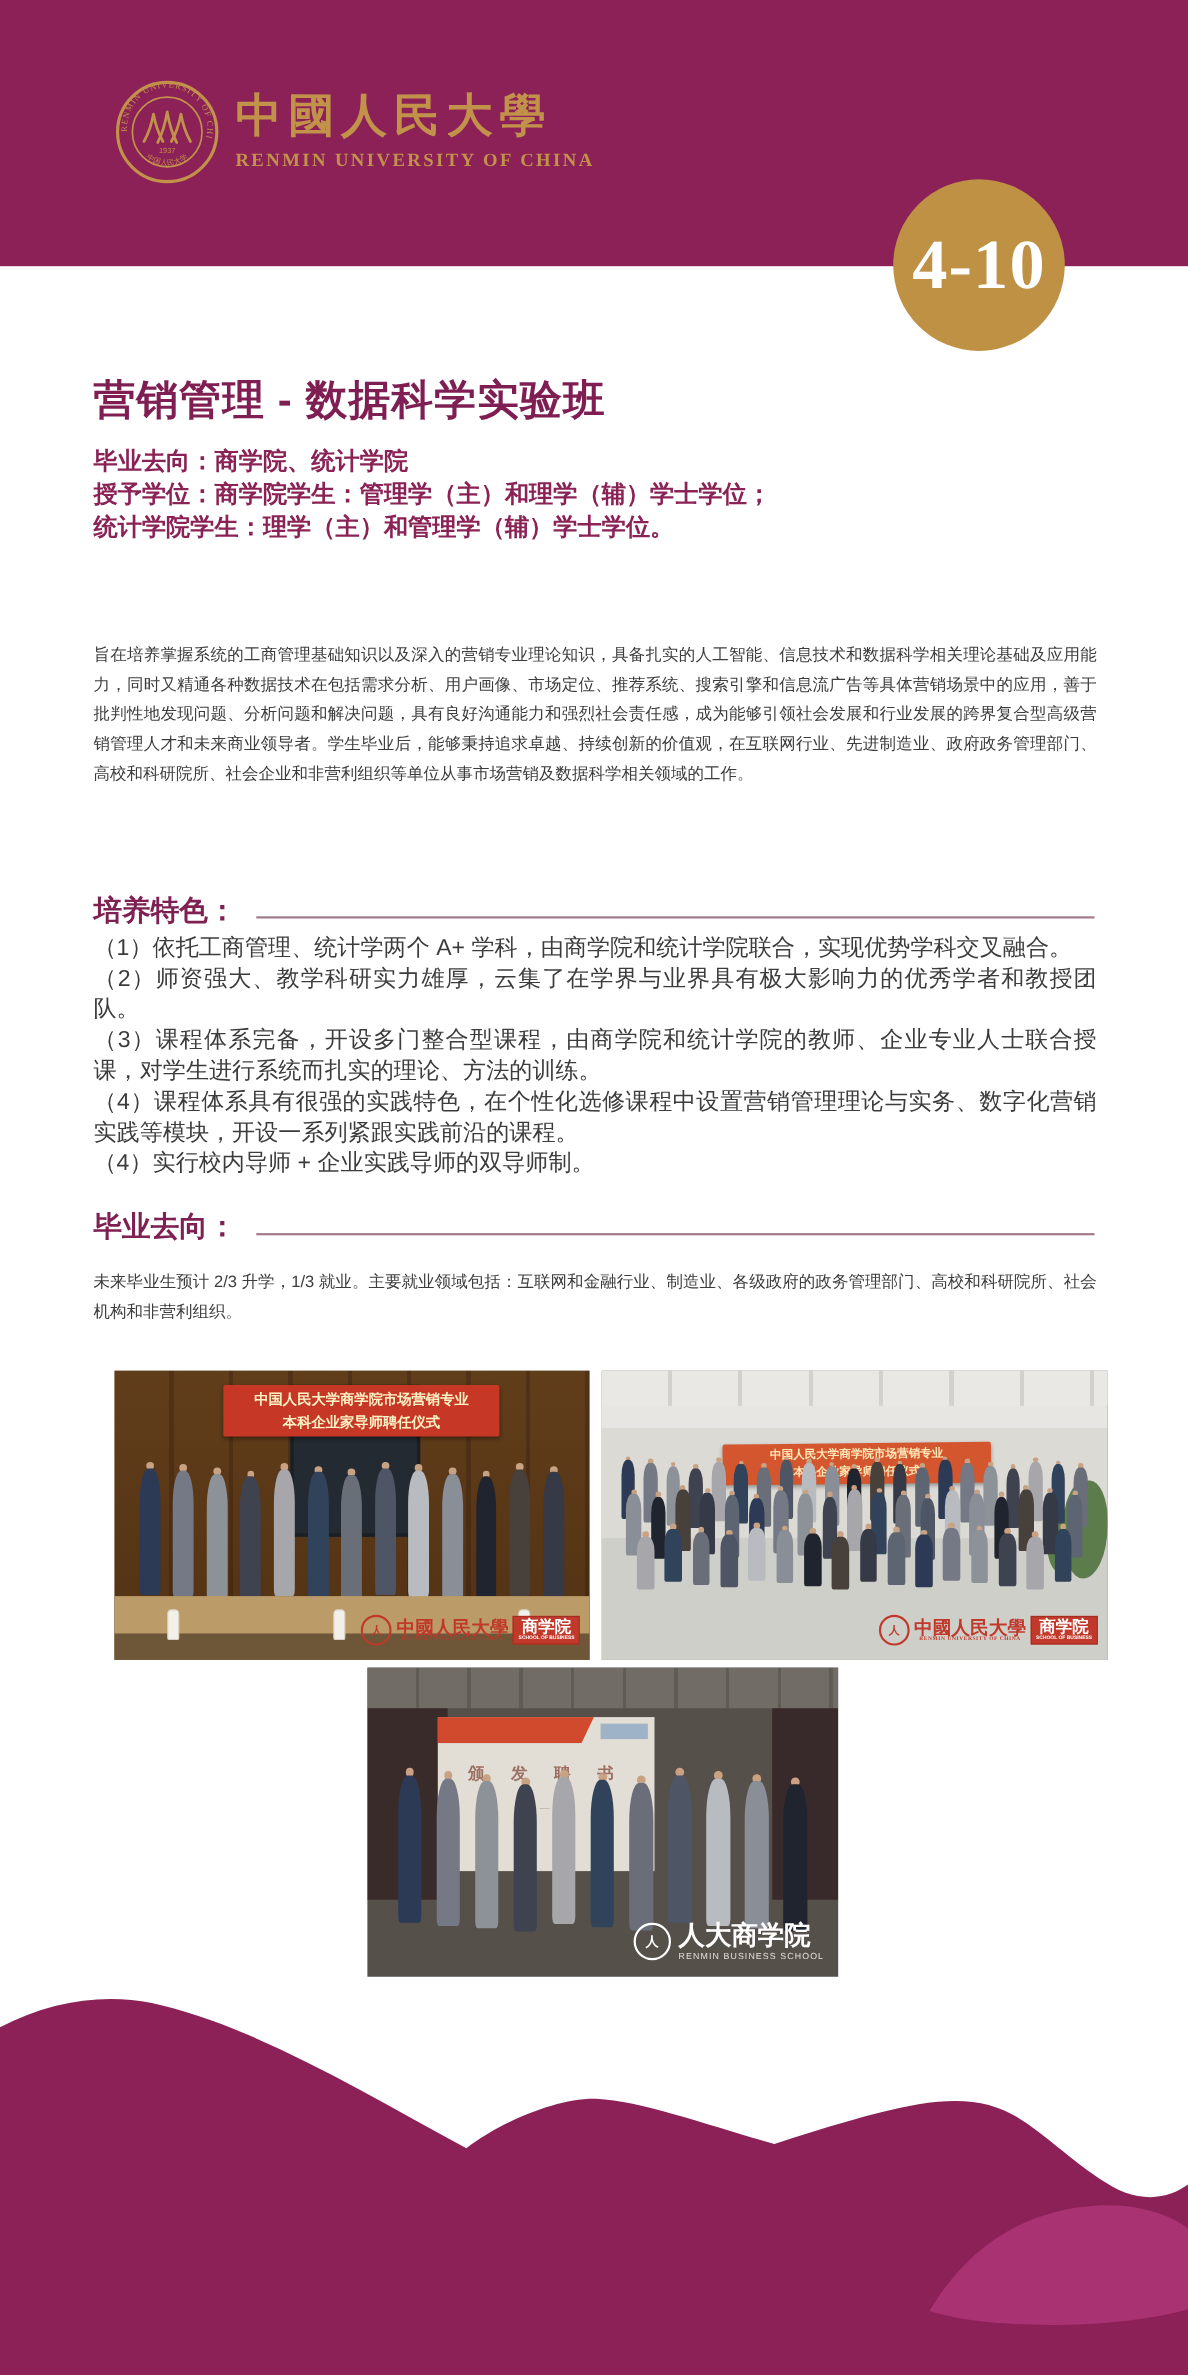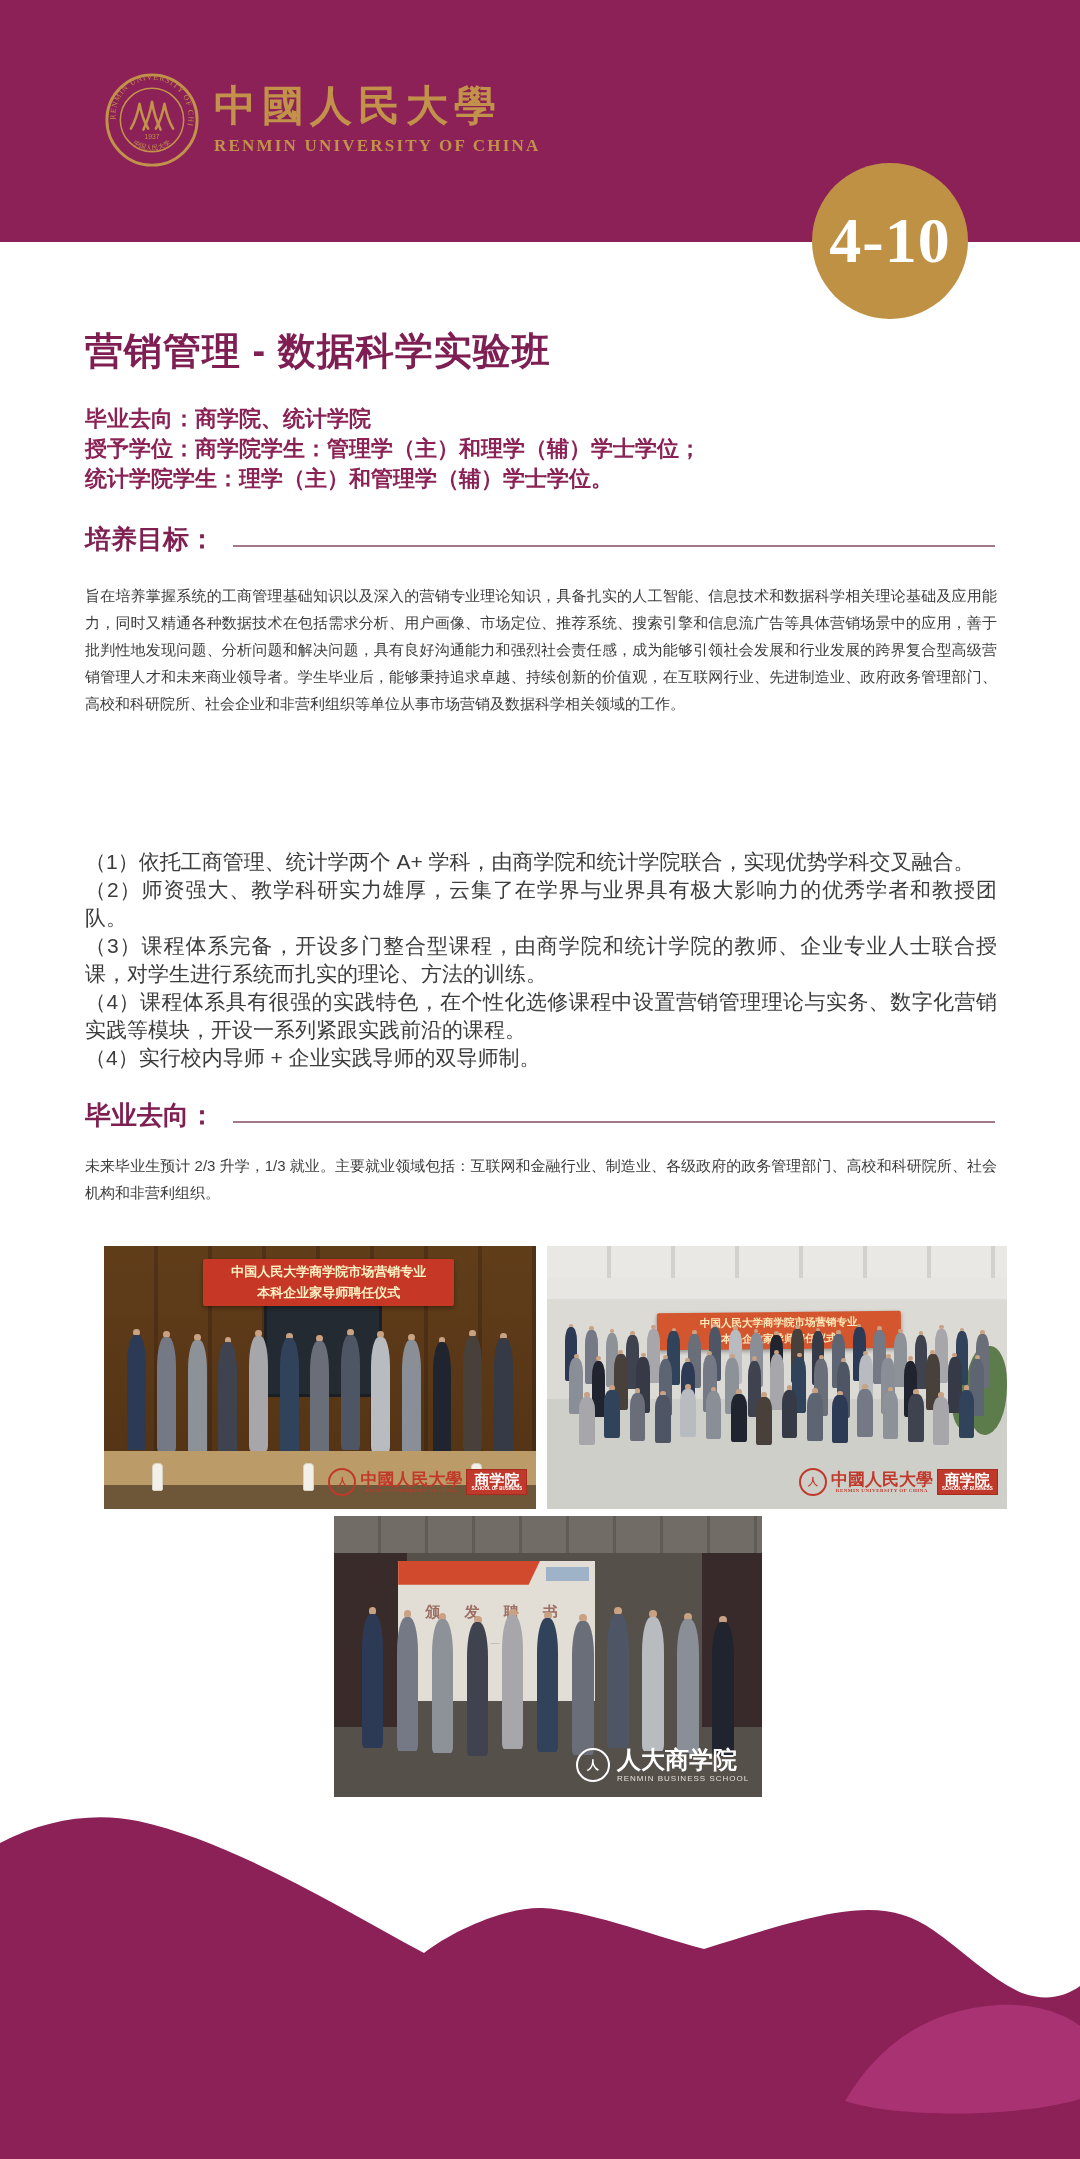--- a/index.html
+++ b/index.html
@@ -16,21 +16,21 @@
   .logo-en{margin-top:9px;font-size:17px;font-weight:bold;letter-spacing:2.2px;
            font-family:"Liberation Serif",serif;}
 
   
   .badge{position:absolute;left:812px;top:163px;width:156px;height:156px;border-radius:50%;
          background:#BF9145;display:flex;align-items:center;justify-content:center;}
   .badge span{color:#ffffff;font-size:64px;font-weight:bold;font-family:"Liberation Serif",serif;
          letter-spacing:1px;}
 
   
-  .title{position:absolute;left:85px;top:326px;margin:0;font-size:38px;font-weight:bold;
+  .title{position:absolute;left:85px;top:338px;margin:0;font-size:38px;font-weight:bold;
          color:#7E1E52;letter-spacing:1px;}
   .info{position:absolute;left:85px;top:402px;width:910px;font-size:22px;font-weight:bold;
         color:#8A2256;line-height:30px;margin:0;}
 
   .sect-head{position:absolute;left:85px;width:910px;display:flex;align-items:center;}
   .sect-head .hd{font-size:26px;font-weight:bold;color:#7E2052;white-space:nowrap;}
   .sect-head .rule{flex:1;height:2px;background:#A2798C;margin-left:18px;transform:translateY(6px);}
 
   .body-par{position:absolute;left:85px;width:912px;margin:0;font-size:15px;color:#3C3C3C;
             line-height:27px;text-align:justify;}
@@ -143,26 +143,26 @@
 
   <div class="badge">
     <span>4-10</span>
   </div>
 
   <h1 class="title">营销管理 - 数据科学实验班</h1>
   <p class="info" style="top:404px">毕业去向：商学院、统计学院</p>
   <p class="info" style="top:464px">统计学院学生：理学（主）和管理学（辅）学士学位。</p>
   <p class="info" style="top:434px">授予学位：商学院学生：管理学（主）和理学（辅）学士学位；</p>
 
-  <div class="sect-head" style="top:522px">
-    <span class="hd">培养目标：</span>
+  <p class="body-par" style="top:582px">旨在培养掌握系统的工商管理基础知识以及深入的营销专业理论知识，具备扎实的人工智能、信息技术和数据科学相关理论基础及应用能力，同时又精通各种数据技术在包括需求分析、用户画像、市场定位、推荐系统、搜索引擎和信息流广告等具体营销场景中的应用，善于批判性地发现问题、分析问题和解决问题，具有良好沟通能力和强烈社会责任感，成为能够引领社会发展和行业发展的跨界复合型高级营销管理人才和未来商业领导者。学生毕业后，能够秉持追求卓越、持续创新的价值观，在互联网行业、先进制造业、政府政务管理部门、高校和科研院所、社会企业和非营利组织等单位从事市场营销及数据科学相关领域的工作。</p>
+
+  <div class="sect-head" style="top:810px">
+    <span class="hd">培养特色：</span>
     <span class="rule"></span>
   </div>
-  <p class="body-par" style="top:582px">旨在培养掌握系统的工商管理基础知识以及深入的营销专业理论知识，具备扎实的人工智能、信息技术和数据科学相关理论基础及应用能力，同时又精通各种数据技术在包括需求分析、用户画像、市场定位、推荐系统、搜索引擎和信息流广告等具体营销场景中的应用，善于批判性地发现问题、分析问题和解决问题，具有良好沟通能力和强烈社会责任感，成为能够引领社会发展和行业发展的跨界复合型高级营销管理人才和未来商业领导者。学生毕业后，能够秉持追求卓越、持续创新的价值观，在互联网行业、先进制造业、政府政务管理部门、高校和科研院所、社会企业和非营利组织等单位从事市场营销及数据科学相关领域的工作。</p>
-
   <div class="feature-list">
     <p>（1）依托工商管理、统计学两个 A+ 学科，由商学院和统计学院联合，实现优势学科交叉融合。</p>
     <p>（2）师资强大、教学科研实力雄厚，云集了在学界与业界具有极大影响力的优秀学者和教授团队。</p>
     <p>（3）课程体系完备，开设多门整合型课程，由商学院和统计学院的教师、企业专业人士联合授课，对学生进行系统而扎实的理论、方法的训练。</p>
     <p>（4）课程体系具有很强的实践特色，在个性化选修课程中设置营销管理理论与实务、数字化营销实践等模块，开设一系列紧跟实践前沿的课程。</p>
     <p>（4）实行校内导师 + 企业实践导师的双导师制。</p>
   </div>
 
   <div class="sect-head" style="top:1098px">
     <span class="hd">毕业去向：</span>

